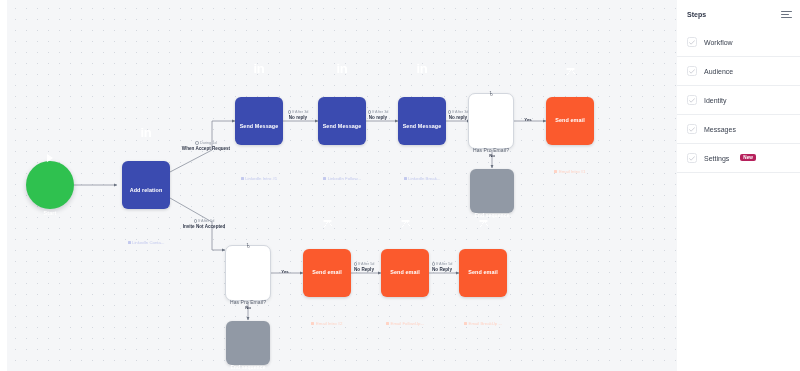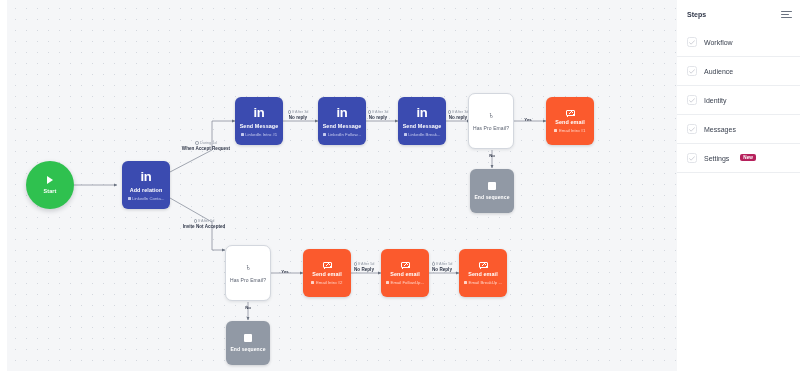--- a/index.html
+++ b/index.html
@@ -30,20 +30,21 @@
   .edges { position:absolute; left:0; top:0; width:670px; height:371px; }
 
   
   .node {
     position: absolute;
     border-radius: 6px;
     display: flex; flex-direction: column;
     align-items: center; justify-content: center;
     box-shadow: 0 1px 3px rgba(20,25,40,.18);
     user-select: none;
+    gap: 44px;
   }
   .node .n-title {
     font-size: 5.4px; font-weight: 700; letter-spacing:.1px;
     margin-top: 3px; color: #ffffff; text-align:center;
   }
   .node .n-sub {
     font-size: 4.3px; margin-top: 2.5px; display:flex; align-items:center; gap:1.5px;
     text-align:center; white-space:nowrap;
   }
   .n-sub .sq { width:3px; height:3px; display:inline-block; border-radius:.5px; }

